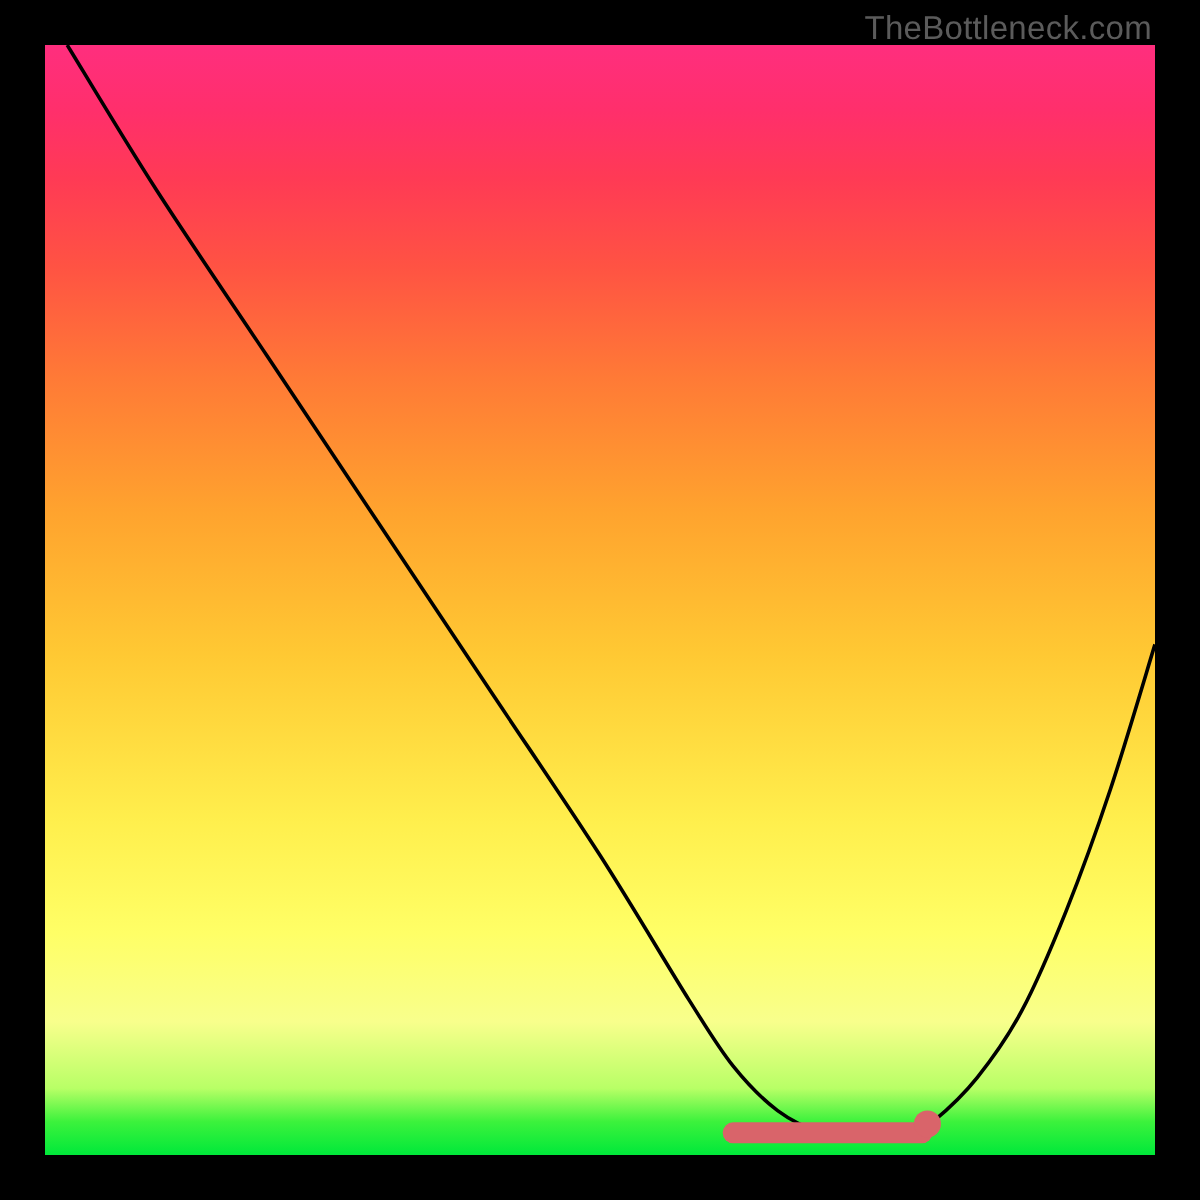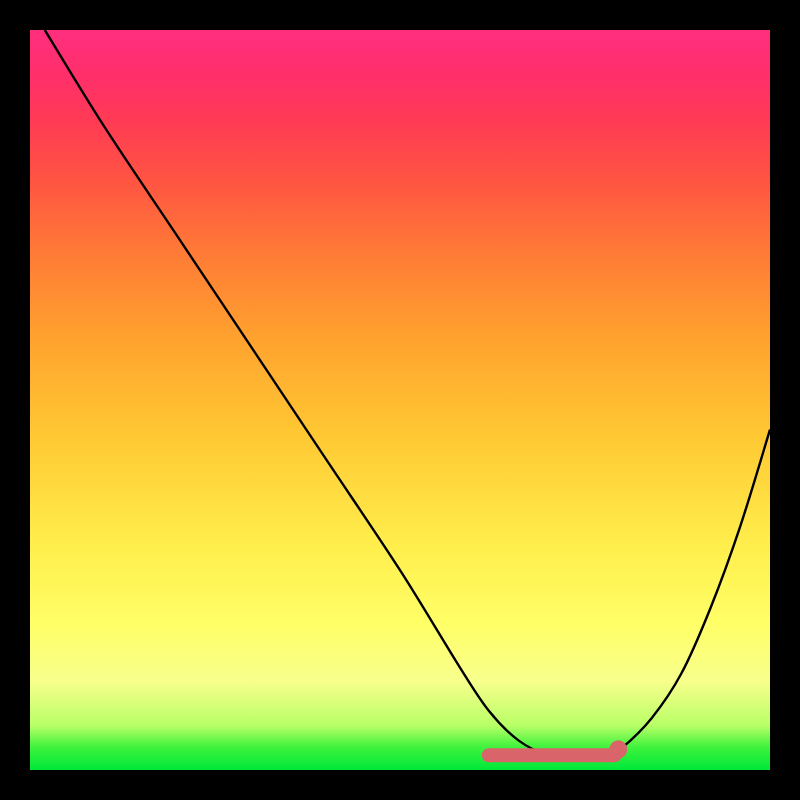--- a/index.html
+++ b/index.html
@@ -55,20 +55,21 @@
     font-size: 22px;
     font-weight: 500;
     letter-spacing: 0.2px;
   }
 </style>
 </head>
 <body>
 
 <div class="frame">
 
+  <div class="watermark">TheBottleneck.com</div>
 
   <div class="plot-area">
     <svg class="curve" viewBox="0 0 740 740" preserveAspectRatio="none">
       <path fill="none" stroke="#000000" stroke-width="2.4" d="M 14.8,0 C 24.666666666666668,16.033333333333342 51.8,61.66666666666671 74,96.20000000000005 C 96.2,130.73333333333338 123.33333333333333,170.20000000000005 148,207.20000000000005 C 172.66666666666666,244.20000000000005 197.33333333333334,281.20000000000005 222,318.20000000000005 C 246.66666666666666,355.20000000000005 271.3333333333333,392.2 296,429.2 C 320.6666666666667,466.2 347.8,505.66666666666674 370,540.2 C 392.2,574.7333333333333 414.4,612.9666666666667 429.2,636.4 C 444,659.8333333333333 448.93333333333334,668.4666666666666 458.8,680.8 C 468.6666666666667,693.1333333333333 478.53333333333336,703 488.40000000000003,710.4 C 498.2666666666667,717.8 508.1333333333333,722.1166666666667 518,725.2 C 527.8666666666667,728.2833333333334 537.7333333333333,728.9 547.6,728.9 C 557.4666666666667,728.9 569.8000000000001,727.0500000000001 577.2,725.2 C 584.6,723.35 584.6,723.9666666666666 592,717.8 C 599.4,711.6333333333333 611.7333333333333,700.5333333333334 621.6,688.2 C 631.4666666666667,675.8666666666667 641.3333333333334,662.3 651.2,643.8 C 661.0666666666667,625.3 670.9333333333334,601.8666666666667 680.8000000000001,577.2 C 690.6666666666667,552.5333333333334 700.5333333333333,525.4 710.4,495.79999999999995 C 720.2666666666667,466.19999999999993 735.0666666666666,415.6333333333333 740,399.59999999999997" id="curve-path"></path>
       <path fill="none" stroke="#d9646a" stroke-width="14" stroke-linecap="round" d="M 458.8,725.2 L 584.6,725.2" id="trough-path"></path>
       <circle fill="#d9646a" r="9" id="trough-dot" cx="588.3000000000001" cy="719.28"></circle>
     </svg>
   </div>
 
 </div>

